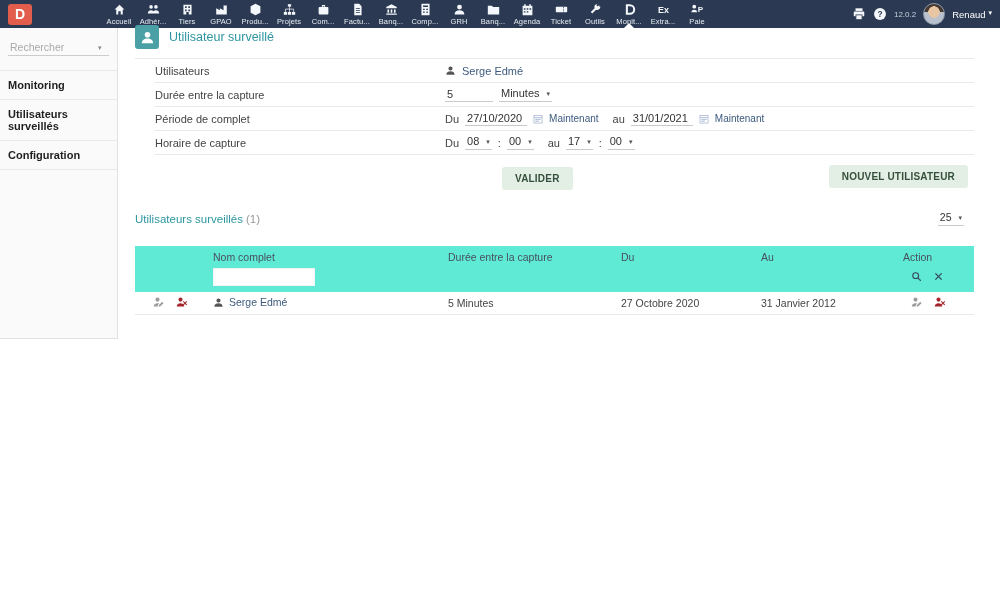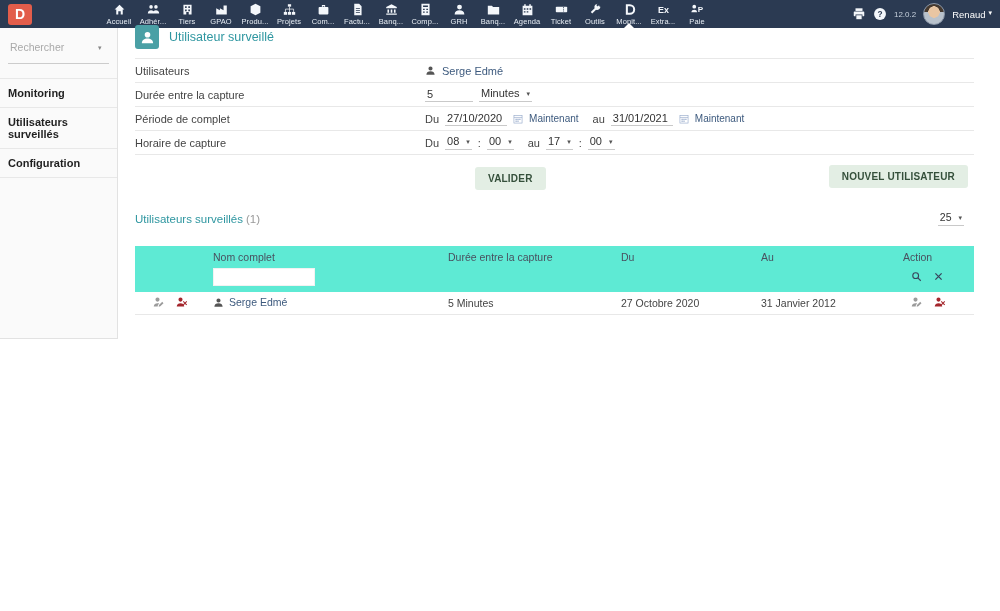--- a/index.html
+++ b/index.html
@@ -25,51 +25,51 @@
   .tb-ric svg{width:14px;height:14px;display:block;}
   .version{font-size:8px;color:#c7d1dd;}
   .avatar{width:20px;height:20px;border-radius:50%;flex:none;cursor:pointer;border:1px solid #8b97a8;
      background:radial-gradient(circle at 50% 40%, #e9c6a3 0 36%, transparent 37%),
                 linear-gradient(#463a30 0 42%, #b9c2cc 42% 100%);}
   .username{font-size:9.5px;display:flex;align-items:flex-start;gap:3px;cursor:pointer;}
   .chev{color:inherit;font-size:7px;line-height:1;}
   
   .sidebar{position:absolute;top:28px;left:0;width:118px;height:311px;background:#fafafa;
            border-right:1px solid #e2e2e2;border-bottom:1px solid #e2e2e2;box-sizing:border-box;padding-top:12px;}
-  .search-wrap{margin:0 8px 14px;border-bottom:1px solid #ccc;display:flex;align-items:center;padding-bottom:9px;}
+  .search-wrap{margin:0 8px 14px;border-bottom:1px solid #ccc;display:flex;align-items:center;padding-bottom:1px;}
   .search-input{border:0;background:transparent;width:86px;font-size:10.5px;outline:none;color:#444;font-family:inherit;}
   .search-input::placeholder{color:#a9a9a9;}
   .search-wrap .chev{color:#888;}
   .side-menu{border-bottom:1px solid #e8e8e8;}
   .side-item{font-size:11px;font-weight:bold;color:#1f1f1f;padding:8px 8px;border-top:1px solid #e8e8e8;cursor:pointer;}
   
   .main{position:absolute;left:118px;top:16px;width:882px;box-sizing:border-box;padding:6px 26px 0 17px;}
   .page-head{display:flex;align-items:center;gap:10px;padding:3px 0 9px;}
   .page-icon{width:24px;height:24px;background:#4aa0a5;border-radius:3px;display:flex;align-items:center;justify-content:center;color:#fff;}
   .page-icon svg{width:15px;height:15px;}
   .page-title{color:#2e96a0;font-size:12.5px;}
   .form-table{border-top:1px solid #e8e8e8;}
-  .frow{display:flex;align-items:center;height:23px;border-bottom:1px solid #e8e8e8;font-size:11px;color:#444;}
+  .frow{display:flex;align-items:center;height:23px;border-bottom:1px solid #e8e8e8;font-size:11px;color:#444;margin-left:20px;}
   .flabel{width:290px;flex:none;}
   .fval{display:flex;align-items:center;gap:6px;}
   .uline{border:0;border-bottom:1px solid #c9c9c9;font-size:11px;color:#333;outline:none;background:transparent;
          font-family:inherit;padding:1px 2px;}
   .w-dur{width:44px;} .w-date{width:58px;}
   .ulsel{border-bottom:1px solid #c9c9c9;padding:0 2px 2px;display:inline-flex;align-items:center;gap:7px;
          color:#333;cursor:pointer;}
   .ulsel .chev{color:#555;}
   .ic{display:inline-flex;align-items:center;}
   .person{color:#555;} .person svg{width:11px;height:11px;}
   .link{color:#3d5a7e;cursor:pointer;text-decoration:none;}
   .mnt{font-size:10px;color:#3d5a7e;display:inline-flex;align-items:center;gap:3px;cursor:pointer;}
   .cal svg{width:10px;height:10px;display:block;}
   .sep{color:#444;}
   .btn-row{position:relative;height:44px;}
   .btn{background:#e3eee4;border:0;border-radius:3px;font-weight:bold;font-size:10px;color:#35503b;
-       padding:6px 13px;cursor:pointer;font-family:inherit;letter-spacing:0.2px;}
+       padding:6px 13px;cursor:pointer;font-family:inherit;letter-spacing:0.2px;margin-left:27px;}
   .btn-validate{position:absolute;left:340px;top:12px;}
   .btn-newuser{position:absolute;right:6px;top:10px;}
   .list-head{display:flex;align-items:center;margin-top:12px;}
   .list-title{color:#2e96a0;font-size:11.5px;}
   .list-count{color:#9a9a9a;font-size:11.5px;margin-left:3px;}
   .pager{margin-left:auto;margin-right:10px;font-size:10.5px;color:#3d5a7e;}
   .utable{width:100%;border-collapse:collapse;margin-top:20px;font-size:10.5px;table-layout:fixed;}
   .utable thead tr{background:#5eead4;}
   .utable th{font-weight:normal;color:#49505f;text-align:left;padding:5px 8px 3px;}
   .utable .filter-row th{padding:2px 8px 6px;}

